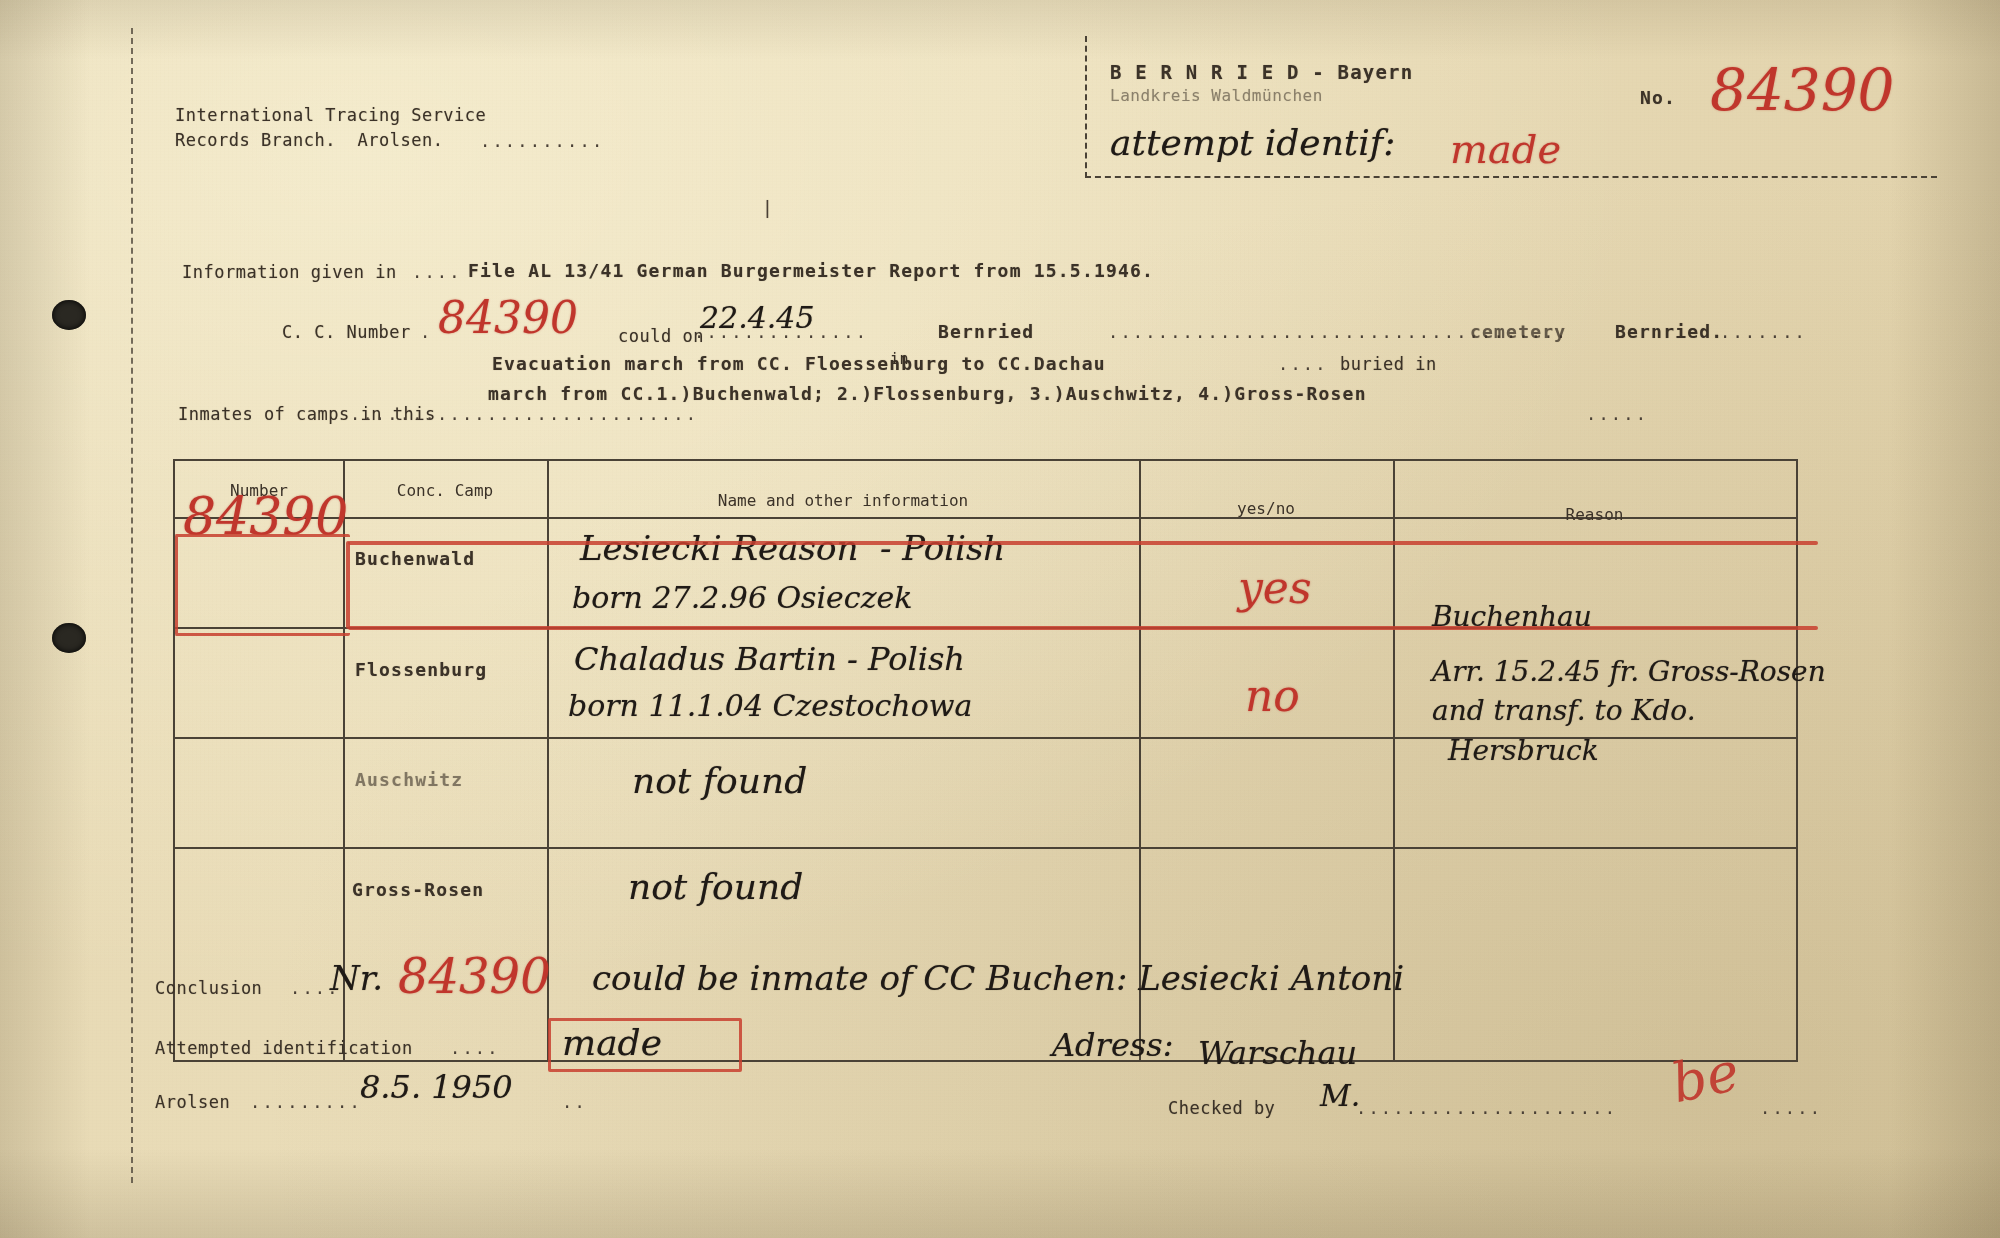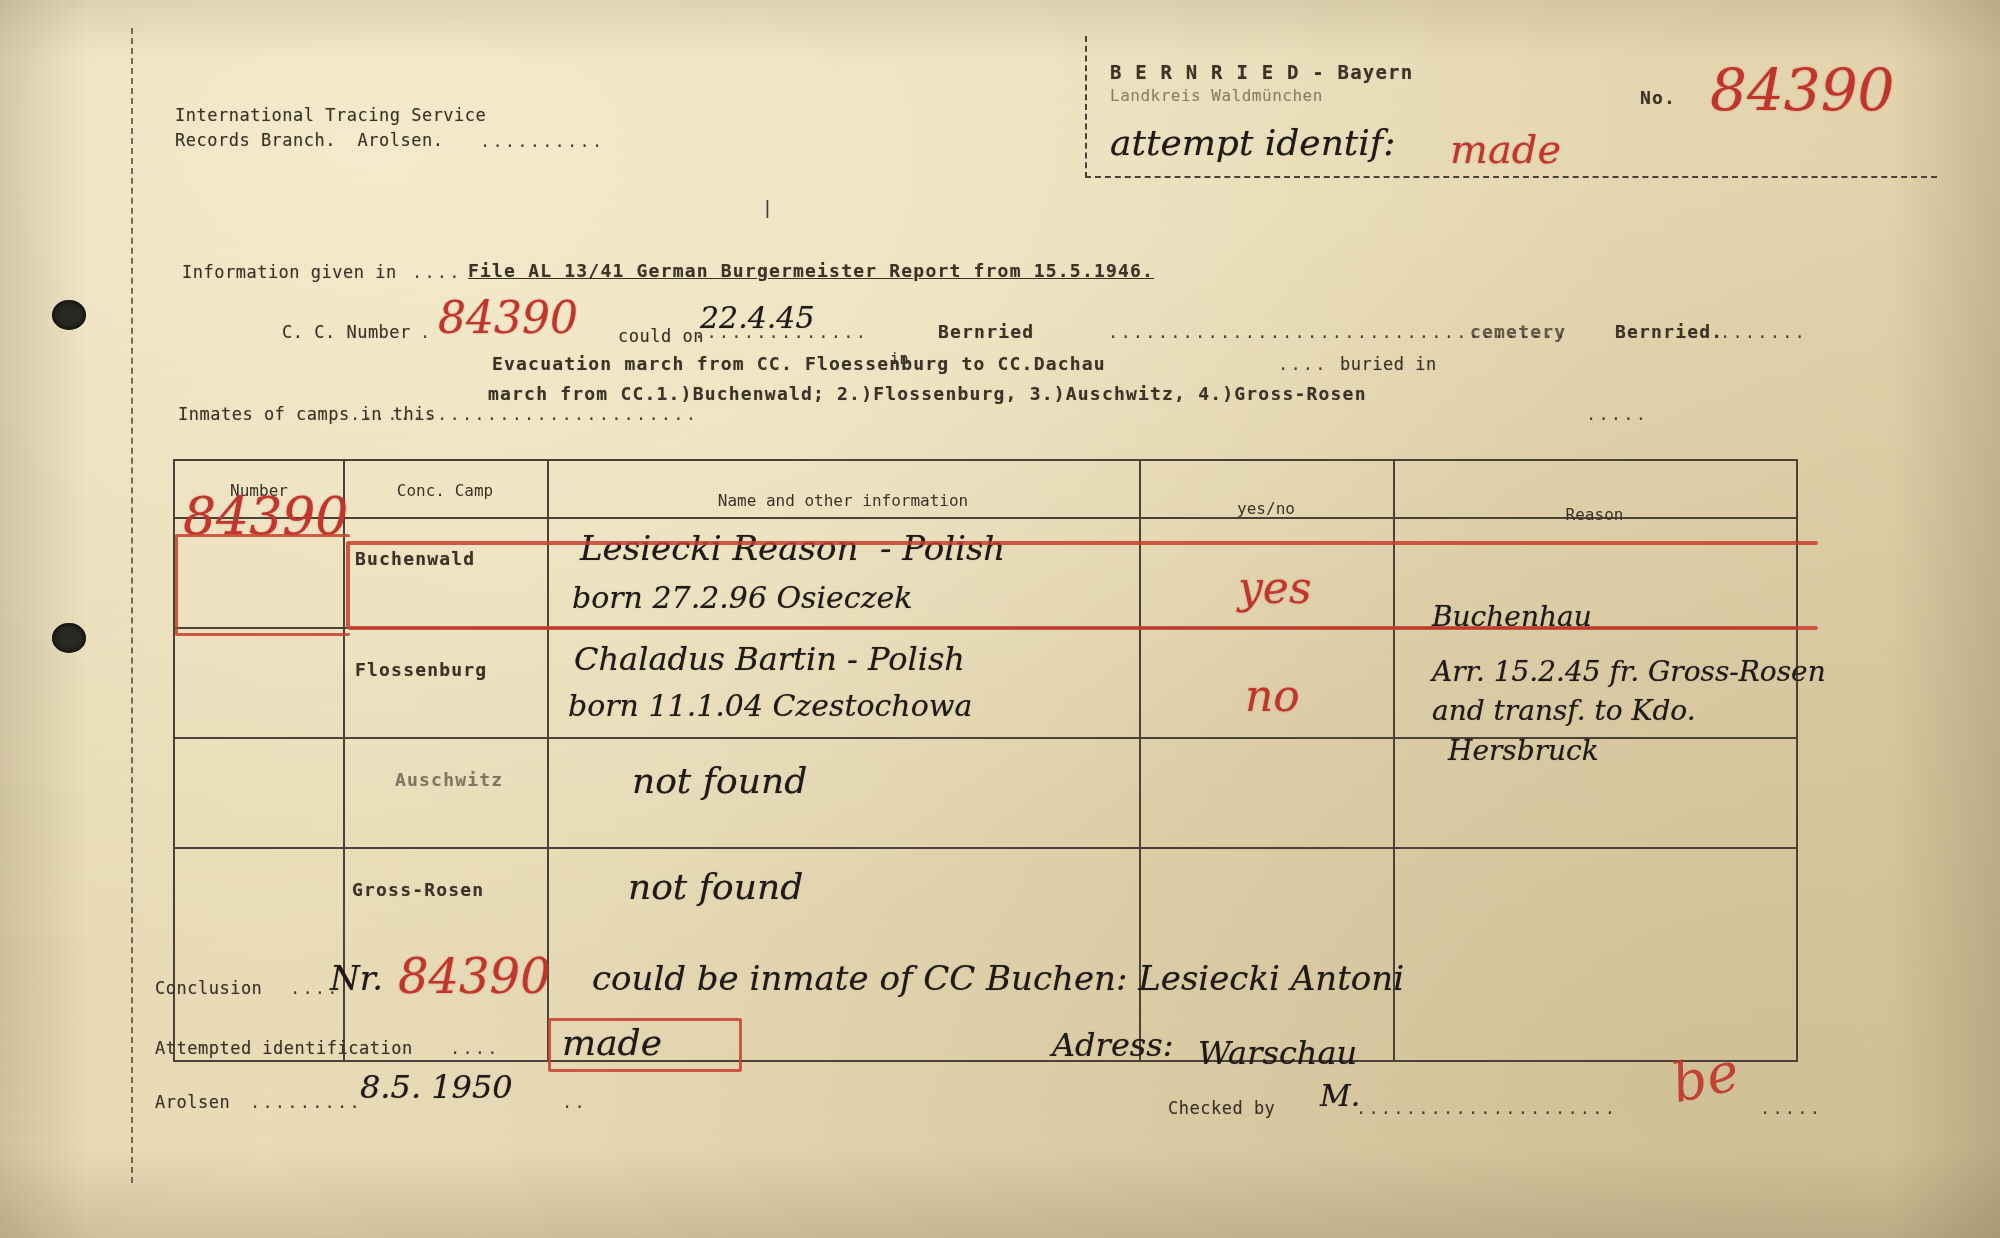--- a/index.html
+++ b/index.html
@@ -196,21 +196,21 @@
   <div class="tw bold" style="left:1640px; top:86px; font-size:18px;">No.</div>
   <div class="hand red" style="left:1710px; top:56px; font-size:58px;">84390</div>
 
   <div class="hand" style="left:1110px; top:122px; font-size:36px;">attempt identif:</div>
   <div class="hand red" style="left:1450px; top:126px; font-size:40px;">made</div>
 
   <div class="tw" style="left:762px; top:196px; font-size:18px; color:#4a4036;">|</div>
 
   <div class="tw" style="left:182px; top:262px;">Information given in</div>
   <div class="rule-dots" style="left:412px; top:262px;">....</div>
-  <div class="tw bold" style="left:468px; top:259px; font-size:18px;text-decoration:underline;">File AL 13/41 German Burgermeister Report from 15.5.1946.</div>
+  <div class="tw bold" style="left:468px; top:259px; font-size:18px;">File AL 13/41 German Burgermeister Report from 15.5.1946.</div>
 
   <div class="tw" style="left:282px; top:322px;">C. C. Number</div>
   <div class="rule-dots" style="left:420px; top:322px;">.</div>
   <div class="hand red" style="left:438px; top:292px; font-size:44px;">84390</div>
 
   <div class="tw" style="left:618px; top:326px;">could on</div>
   <div class="hand" style="left:700px; top:300px; font-size:30px;">22.4.45</div>
   <div class="rule-dots" style="left:694px; top:322px;">..............</div>
 
   <div class="tw" style="left:890px; top:350px; font-size:15px;">in</div>
@@ -261,21 +261,21 @@
   <div class="red-rect" style="left:175px; top:534px; width:172px; height:96px; border-color:#c8402f; border-right:none;"></div>
 
   <div class="tw bold" style="left:355px; top:658px; font-size:18px;">Flossenburg</div>
   <div class="hand" style="left:574px; top:640px; font-size:32px;">Chaladus Bartin - Polish</div>
   <div class="hand" style="left:568px; top:688px; font-size:30px;">born 11.1.04 Czestochowa</div>
   <div class="hand red" style="left:1245px; top:670px; font-size:44px;">no</div>
   <div class="hand" style="left:1432px; top:655px; font-size:28px;">Arr. 15.2.45 fr. Gross-Rosen</div>
   <div class="hand" style="left:1432px; top:694px; font-size:28px;">and transf. to Kdo.</div>
   <div class="hand" style="left:1448px; top:734px; font-size:28px;">Hersbruck</div>
 
-  <div class="tw bold" style="left:355px; top:768px; font-size:18px; opacity:.6;margin-left:40px;">Auschwitz</div>
+  <div class="tw bold" style="left:355px; top:768px; font-size:18px; opacity:.6;">Auschwitz</div>
   <div class="hand" style="left:632px; top:760px; font-size:36px;">not found</div>
 
   <div class="tw bold" style="left:352px; top:878px; font-size:18px;">Gross-Rosen</div>
   <div class="hand" style="left:628px; top:866px; font-size:36px;">not found</div>
 
   <div class="tw" style="left:155px; top:978px;">Conclusion</div>
   <div class="rule-dots" style="left:290px; top:978px;">....</div>
   <div class="hand" style="left:330px; top:958px; font-size:34px;">Nr.</div>
   <div class="hand red" style="left:398px; top:948px; font-size:48px;">84390</div>
   <div class="hand" style="left:592px; top:958px; font-size:34px;">could be inmate of CC Buchen: Lesiecki Antoni</div>

